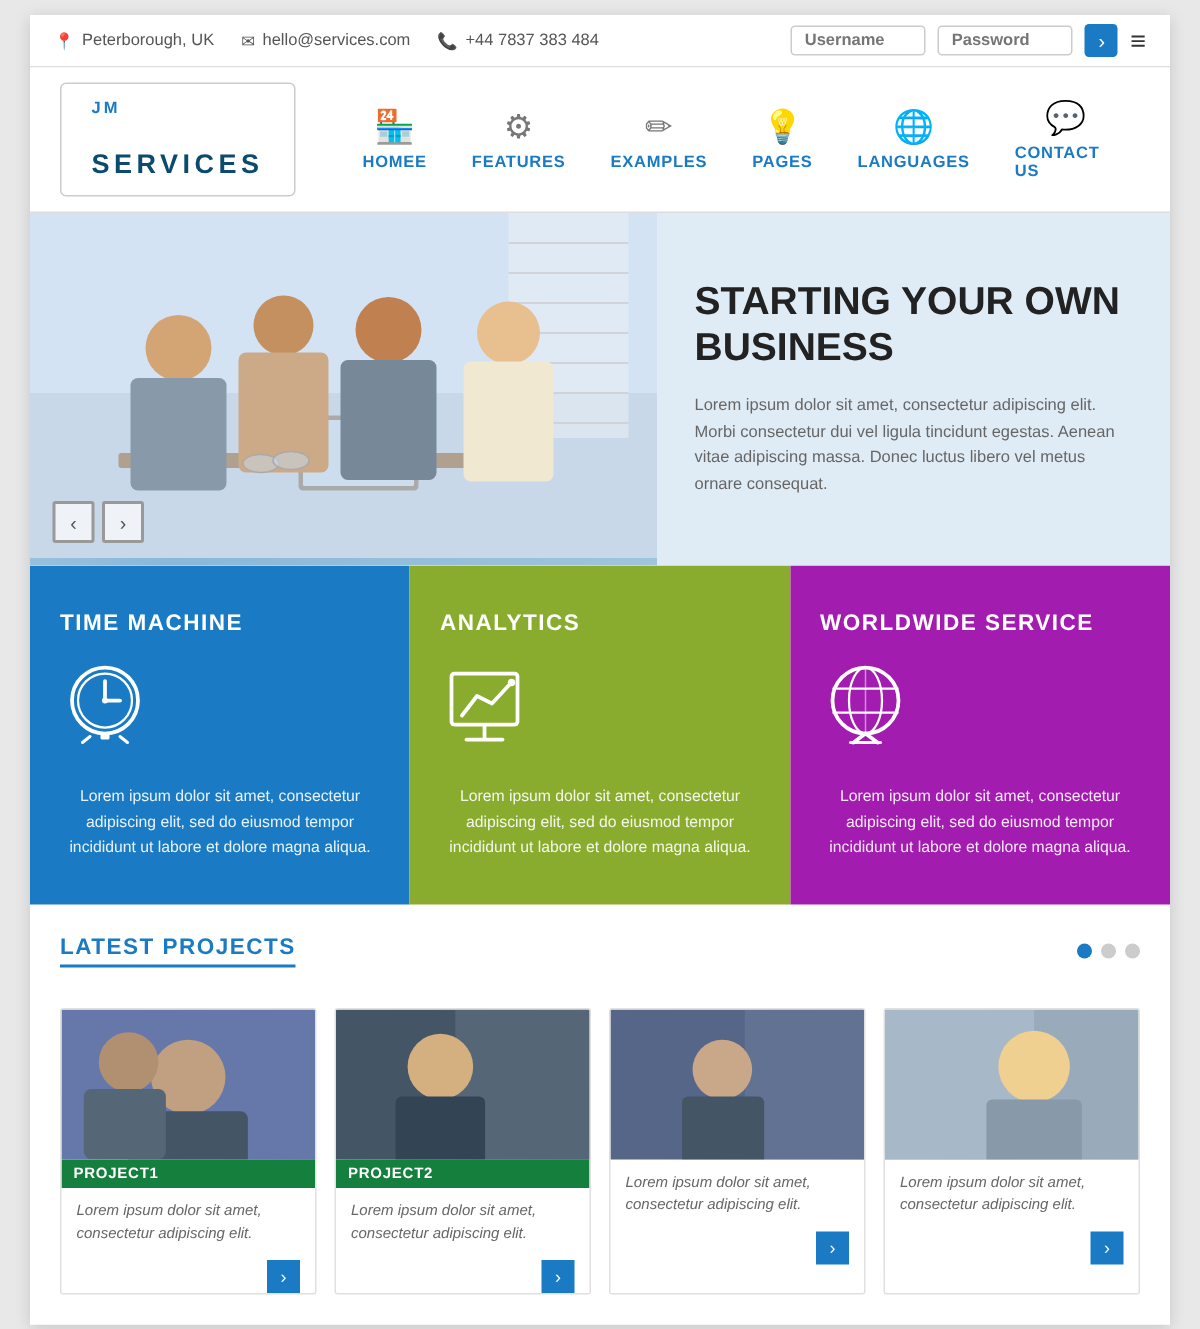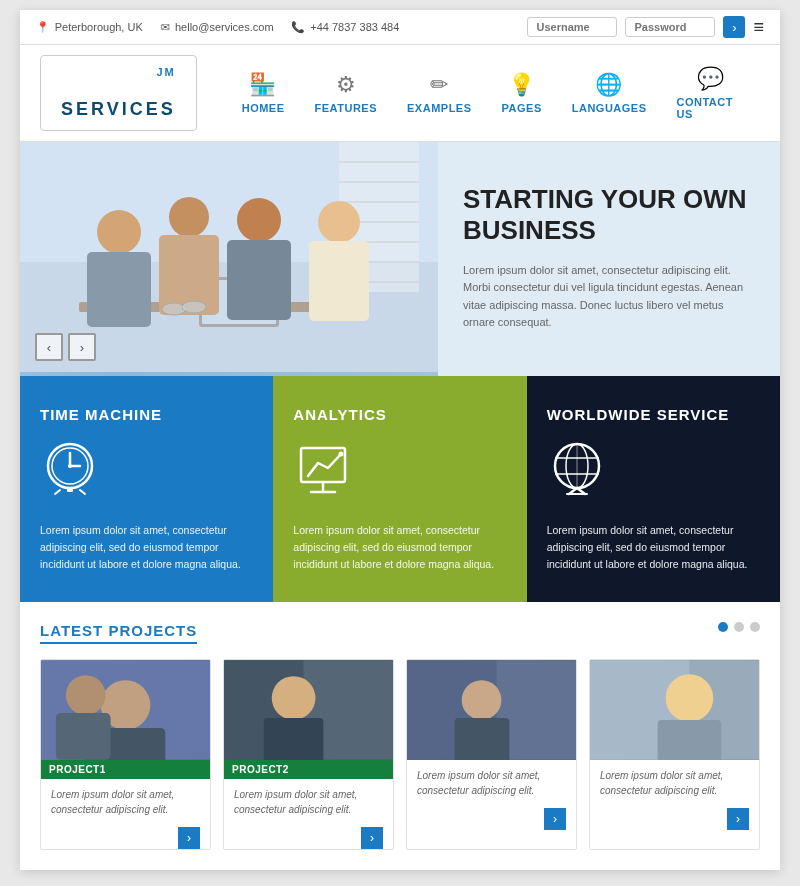--- a/index.html
+++ b/index.html
@@ -50,21 +50,21 @@
       gap: 0;
       border-bottom: 1px solid #ddd;
       margin-bottom: 0;
     }
     .logo-area {
       border: 1px solid #ccc;
       border-radius: 4px;
       padding: 10px 20px;
       display: flex;
       flex-direction: column;
-      align-items: flex-end;
+      align-items: flex-start;
       min-width: 130px;
       margin-right: 30px;
     }
     .logo-icon {
       font-size: 11px;
       color: #1a7bc4;
       letter-spacing: 2px;
       margin-bottom: 2px;
       font-weight: bold;
     }
@@ -162,31 +162,32 @@
       display: flex; align-items: center; justify-content: center;
       font-size: 13px; color: #555; cursor: pointer;
       border-radius: 2px;
     }
 
     
     .features {
       display: flex;
       gap: 0;
       margin: 0;
+      text-align: center;
     }
     .feature-card {
       flex: 1;
       padding: 30px 20px;
       display: flex;
       flex-direction: column;
       align-items: flex-start;
     }
     .feature-card.blue { background: #1a7bc4; }
     .feature-card.green { background: #8aac2e; }
-    .feature-card.orange { background: #0f172a; }
+    .feature-card.orange { background: #a21caf; }
     .feature-title {
       font-size: 15px;
       font-weight: bold;
       color: #fff;
       text-transform: uppercase;
       letter-spacing: 1px;
       margin-bottom: 15px;
     }
     .feature-icon {
       font-size: 55px;
@@ -201,22 +202,22 @@
     }
 
     
     .projects-section {
       background: #fff;
       padding: 20px;
       margin-top: 0;
     }
     .projects-header {
       display: flex;
-      align-items: flex-start;
-      margin-bottom: 15px;
+      align-items: center;
+      margin-bottom: 27px;
     }
     .projects-title {
       font-size: 15px;
       font-weight: bold;
       color: #1a7bc4;
       text-transform: uppercase;
       letter-spacing: 1px;
       border-bottom: 2px solid #1a7bc4;
       padding-bottom: 3px;
     }

